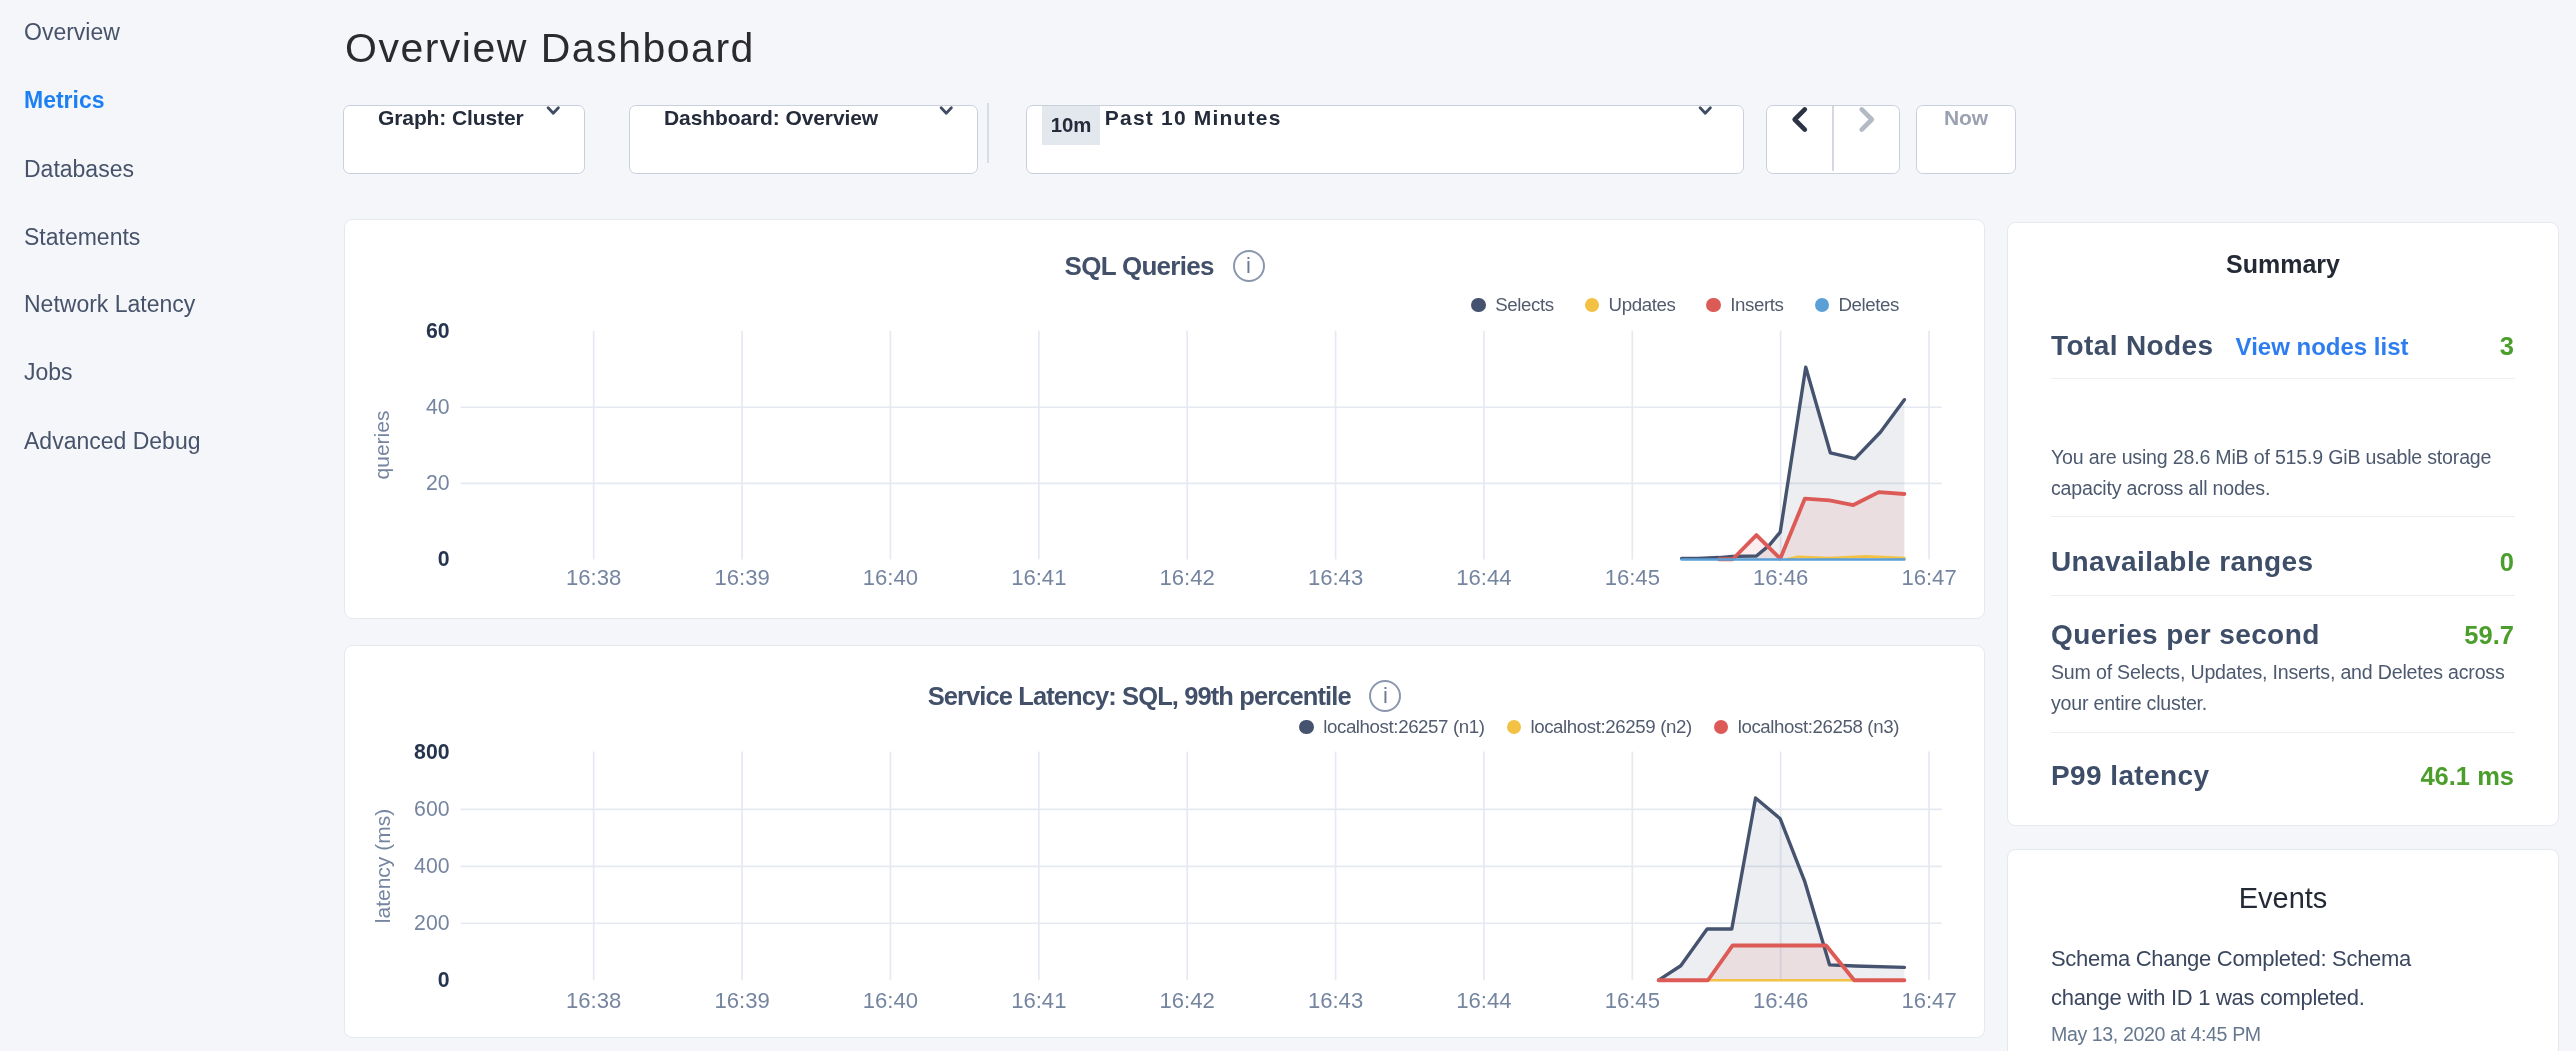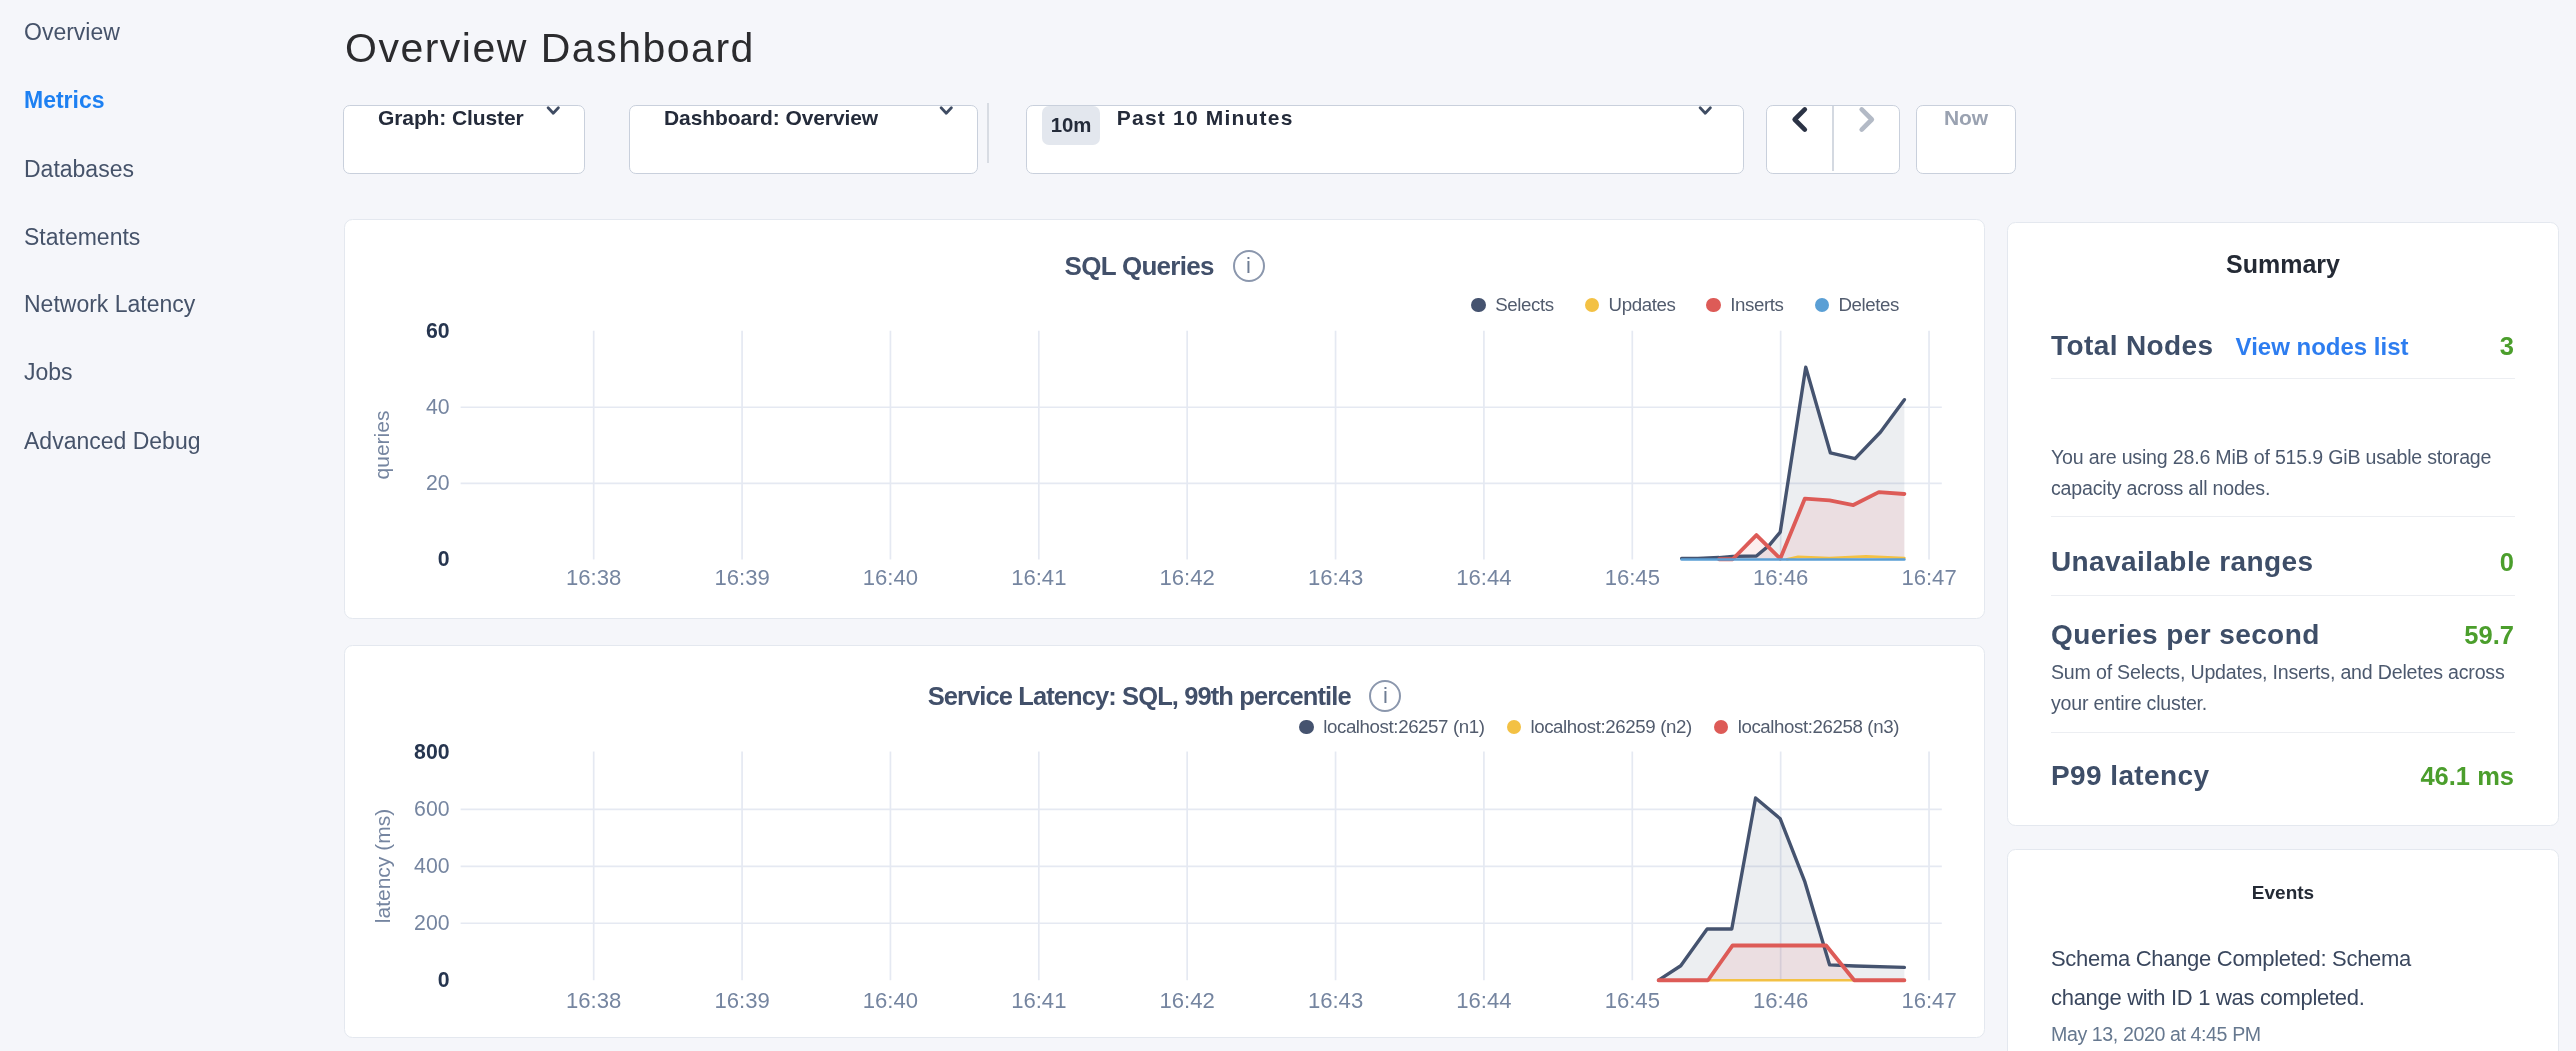--- a/index.html
+++ b/index.html
@@ -47,22 +47,22 @@
 <div class="btn" style="left:629px;width:349px;padding-left:34px">
   <span class="t-btn2">Dashboard: Overview</span>
     <span style="margin-left:auto;margin-right:24px;display:flex">
       <svg width="14.5" height="9.4" viewBox="0 0 17 11" style="flex:none">
         <polyline points="2.5,2 8.5,8.5 14.5,2" fill="none" stroke="#3f4c63" stroke-width="3.2" stroke-linecap="round" stroke-linejoin="round"></polyline>
       </svg>
     </span>
 </div>
 <div style="position:absolute;left:987px;top:103px;width:1.7px;height:60px;background:#d8dce3"></div>
 <div class="btn" style="left:1026px;width:718px;padding-left:15.3px">
-  <span class="t-badge" style="background:#e3e7ee;border-radius:7px;height:39px;display:inline-flex;align-items:center;padding:0 8.5px;font-size:20.4px">10m</span>
-  <span class="t-btn3" style="margin-left:17px;letter-spacing:1.2px">Past 10 Minutes</span>
+  <span class="t-badge" style="background:#e3e7ee;border-radius:0;height:39px;display:inline-flex;align-items:center;padding:0 8.5px;font-size:20.4px">10m</span>
+  <span class="t-btn3" style="margin-left:5px;letter-spacing:1.2px">Past 10 Minutes</span>
   <span style="margin-left:auto;margin-right:31px;display:flex">
       <svg width="14.5" height="9.4" viewBox="0 0 17 11" style="flex:none">
         <polyline points="2.5,2 8.5,8.5 14.5,2" fill="none" stroke="#3f4c63" stroke-width="3.2" stroke-linecap="round" stroke-linejoin="round"></polyline>
       </svg>
     </span>
 </div>
 <div class="btn" style="left:1766px;width:134px;padding:0">
   <span style="flex:1;display:flex;justify-content:center">
       <svg width="25.5" height="27" viewBox="0 0 30 32">
         <polyline points="21,4 9,16 21,28" fill="none" stroke="#2b3345" stroke-width="5.5" stroke-linecap="round" stroke-linejoin="round"></polyline>
@@ -188,17 +188,17 @@
   </div>
   <div class="spara t-sp2" style="top:434px">Sum of Selects, Updates, Inserts, and Deletes across<br>your entire cluster.</div>
   <div class="sdiv" style="top:509px"></div>
   <div class="srow" style="top:537px">
     <span class="slabel t-sl5">P99 latency</span>
       <span class="sval t-sv5">46.1 ms</span>
   </div>
 </div>
 
 <div class="card" style="left:2007px;top:849px;width:552px;height:340px">
-  <div class="t-ehead" style="position:absolute;top:32px;width:100%;text-align:center;font-size:19px;font-weight:bold;color:#242a35">Events</div>
+  <div class="t-ehead" style="position:absolute;top:32px;width:100%;text-align:center;font-size:29px;font-weight:normal;color:#242a35">Events</div>
   <div class="t-etext" style="position:absolute;left:43px;top:89px;font-size:22px;color:#3a475e;line-height:39px;white-space:nowrap;letter-spacing:-0.3px">Schema Change Completed: Schema<br>change with ID 1 was completed.</div>
   <div class="t-edate" style="position:absolute;left:43px;top:173px;font-size:19.6px;color:#66788f;white-space:nowrap;letter-spacing:-0.4px">May 13, 2020 at 4:45 PM</div>
 </div>
 
 
 </body></html>

